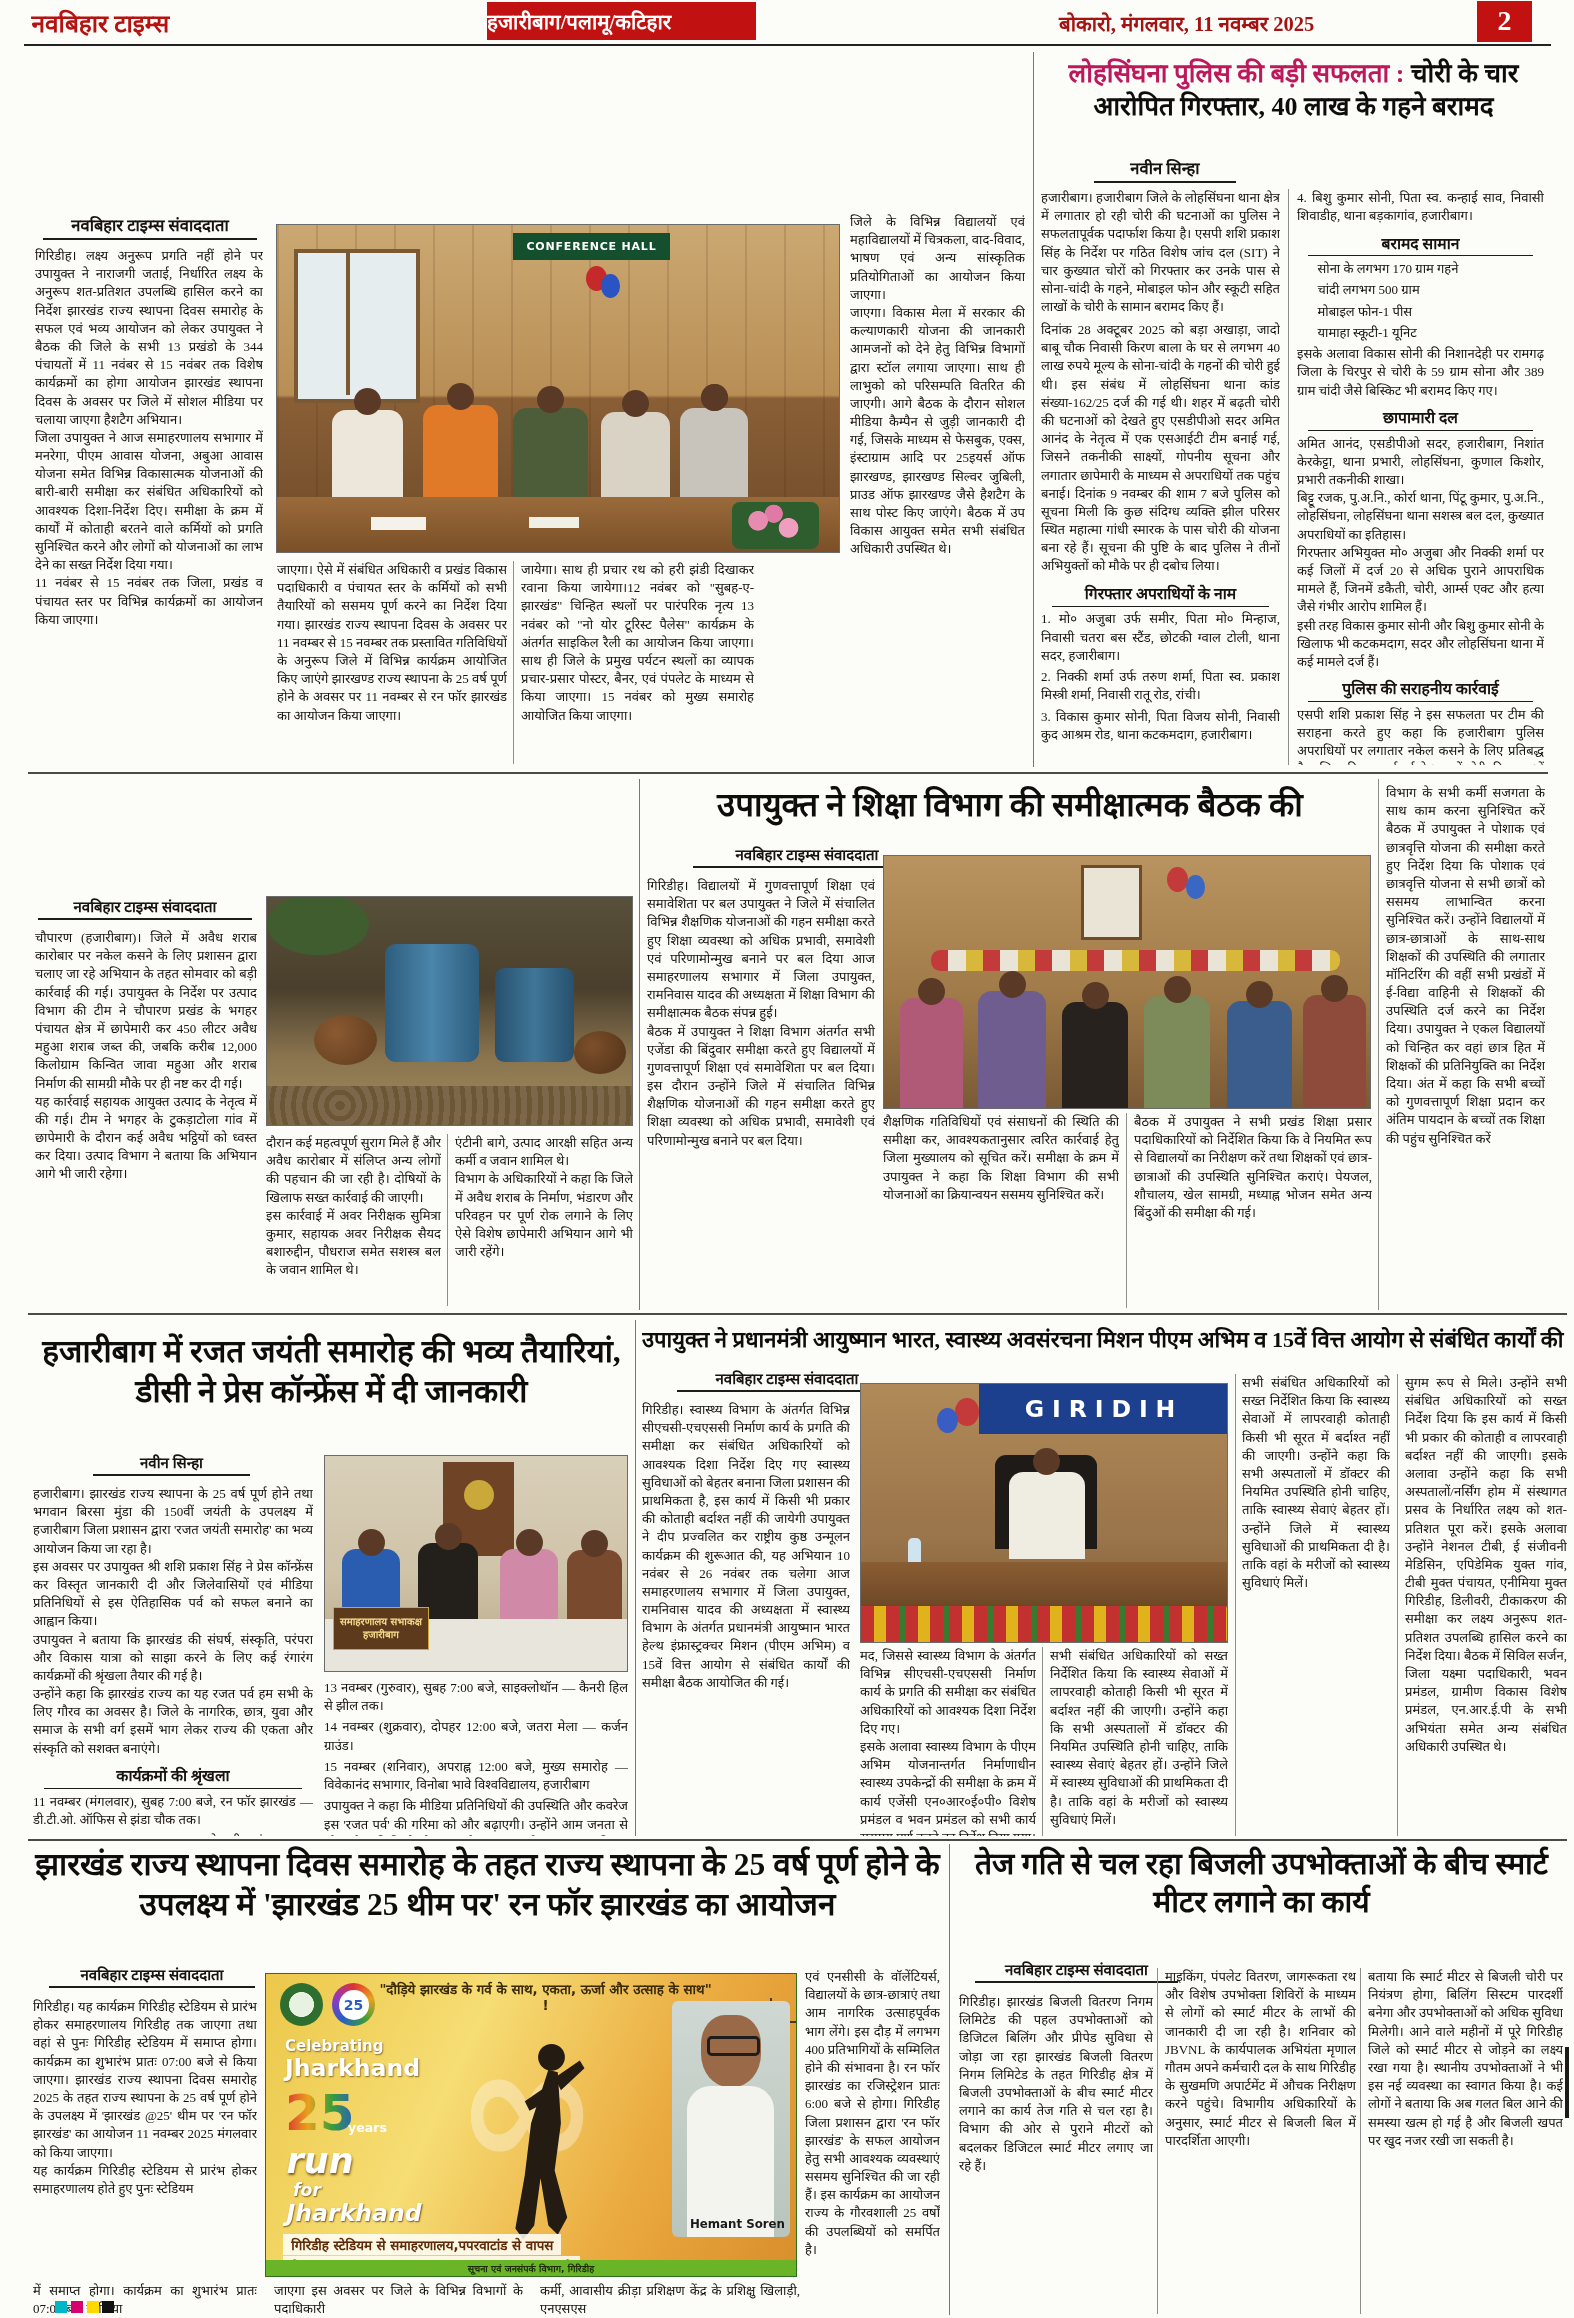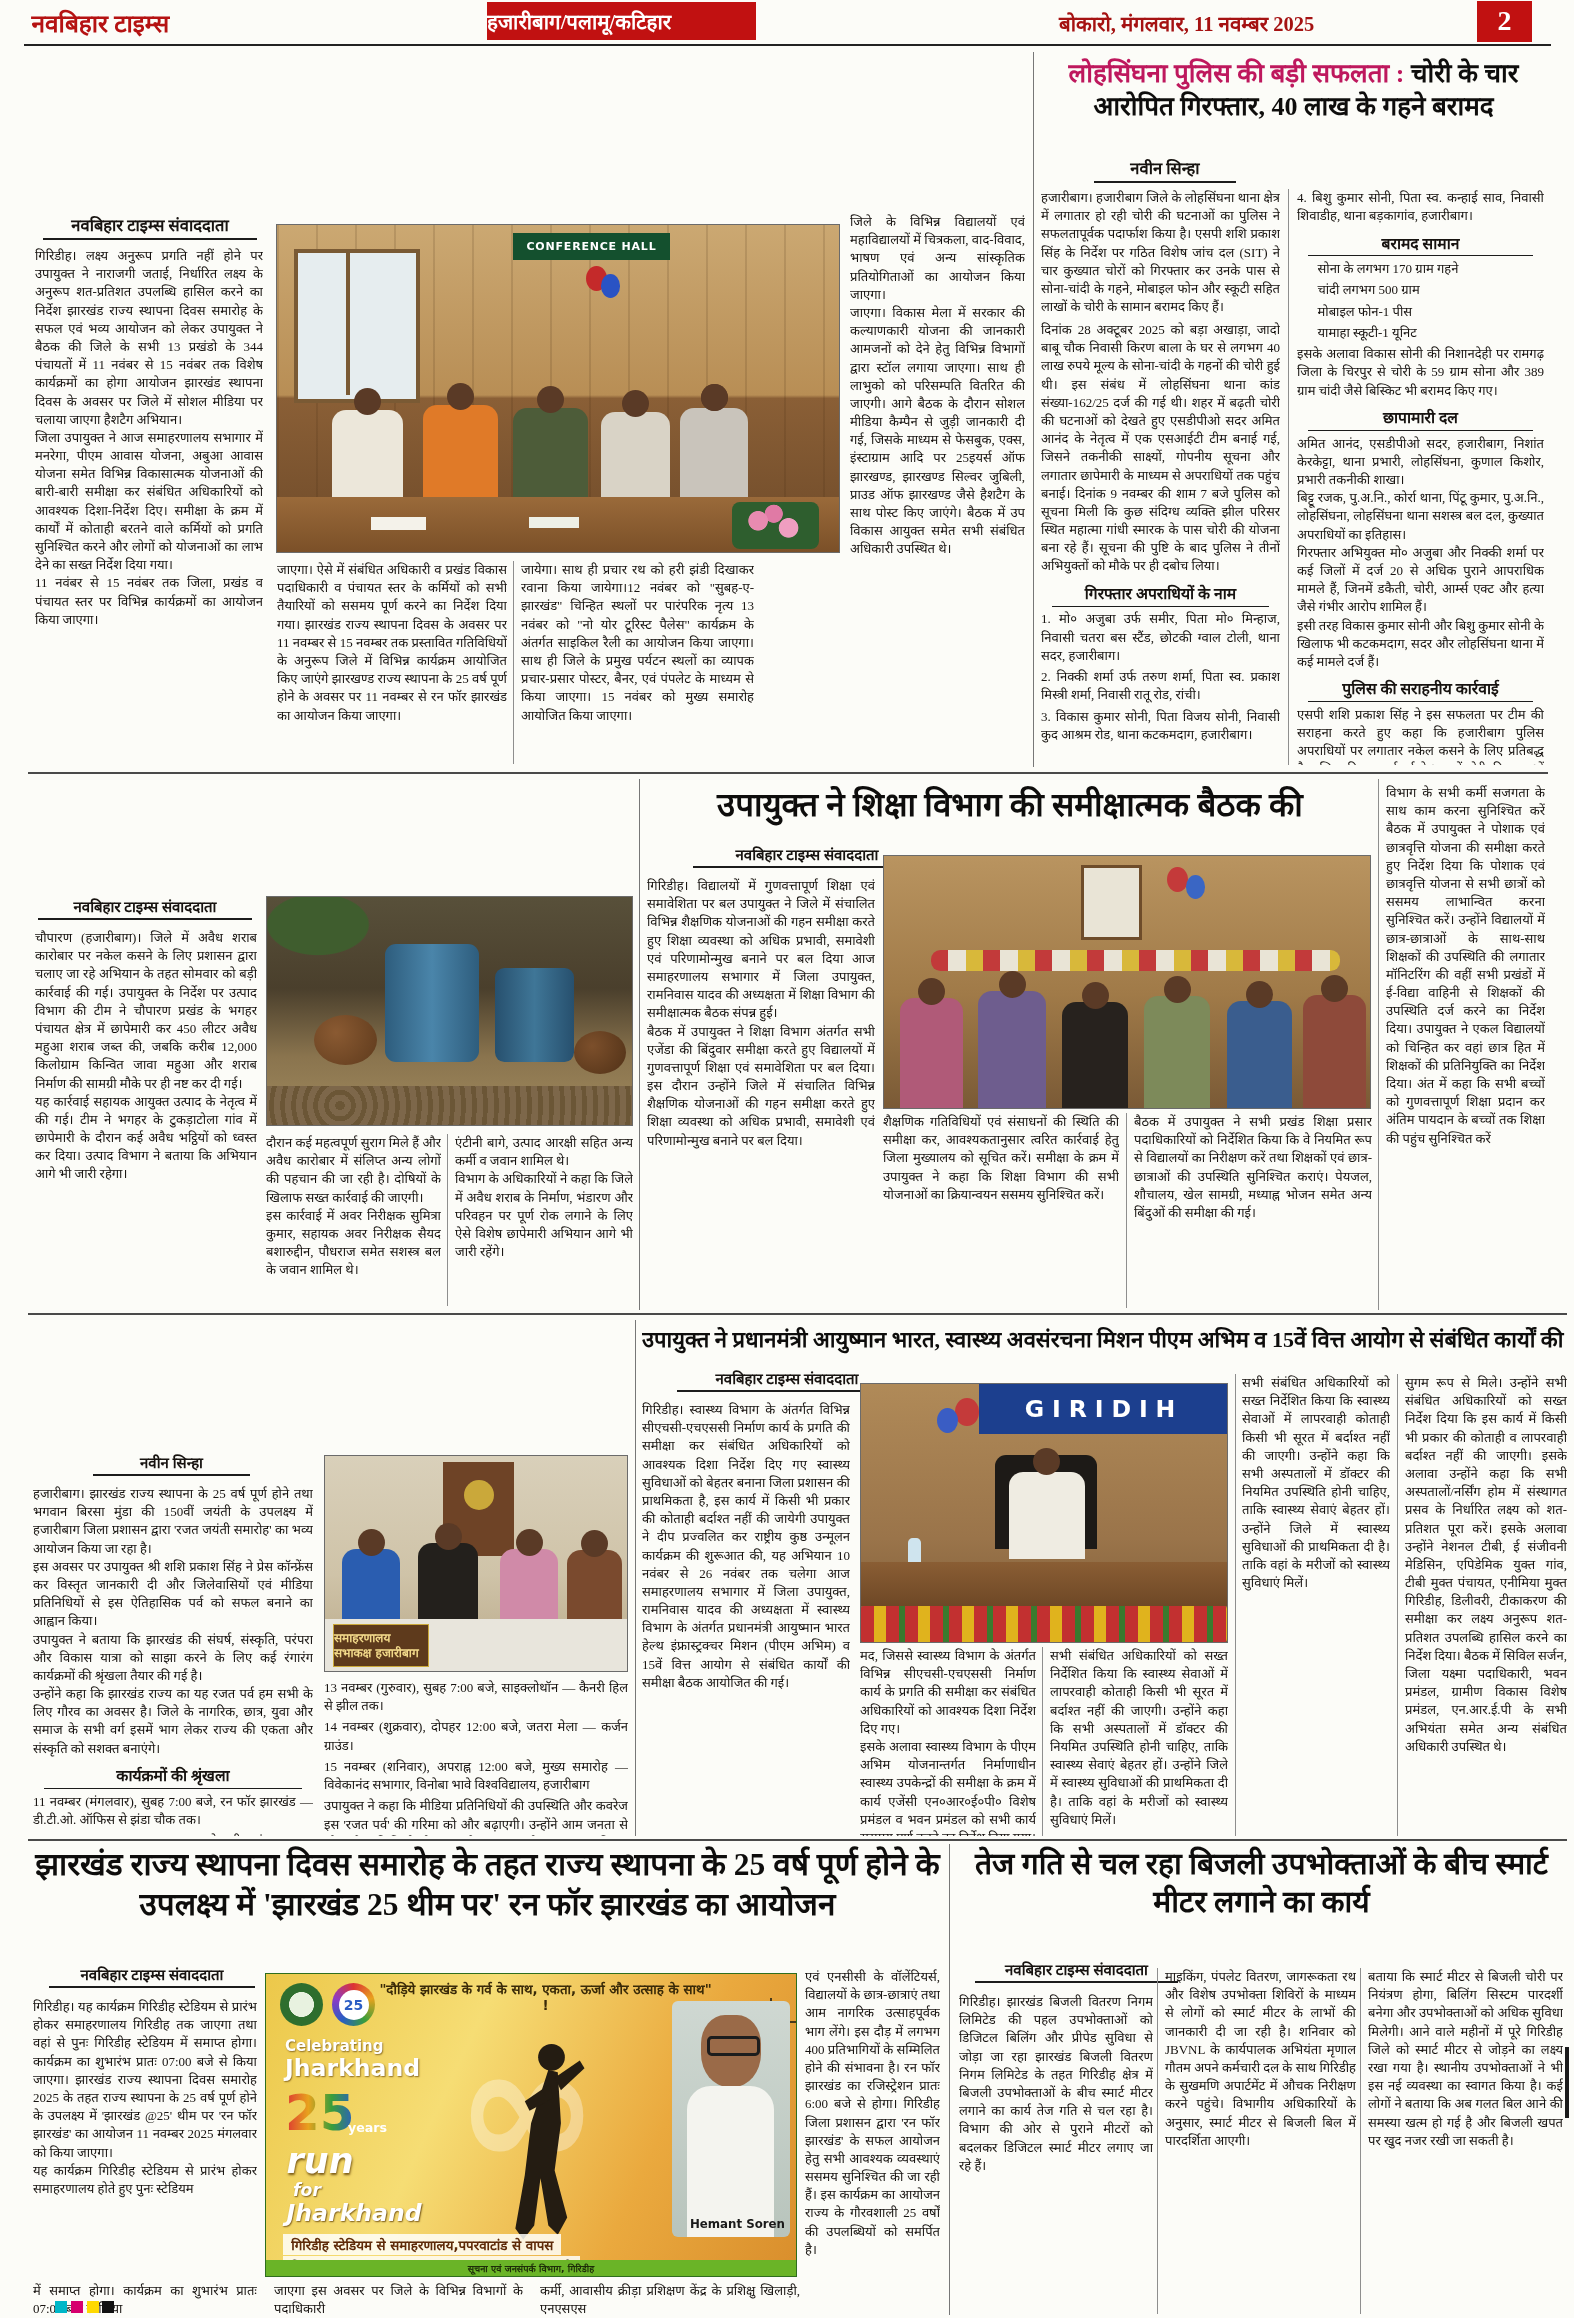--- a/index.html
+++ b/index.html
@@ -170,20 +170,21 @@
   </div>
 
   <div class="abs bt" style="left:883px;top:1113px;width:236px;height:195px">शैक्षणिक गतिविधियों एवं संसाधनों की स्थिति की समीक्षा कर, आवश्यकतानुसार त्वरित कार्रवाई हेतु जिला मुख्यालय को सूचित करें। समीक्षा के क्रम में उपायुक्त ने कहा कि शिक्षा विभाग की सभी योजनाओं का क्रियान्वयन ससमय सुनिश्चित करें।</div>
   <div class="vr" style="left:1126px;top:1113px;height:195px"></div>
   <div class="abs bt" style="left:1134px;top:1113px;width:238px;height:195px">बैठक में उपायुक्त ने सभी प्रखंड शिक्षा प्रसार पदाधिकारियों को निर्देशित किया कि वे नियमित रूप से विद्यालयों का निरीक्षण करें तथा शिक्षकों एवं छात्र-छात्राओं की उपस्थिति सुनिश्चित कराएं। पेयजल, शौचालय, खेल सामग्री, मध्याह्न भोजन समेत अन्य बिंदुओं की समीक्षा की गई।</div>
   <div class="vr" style="left:1378px;top:779px;height:531px"></div>
   <div class="abs bt" style="left:1386px;top:784px;width:159px;height:524px">विभाग के सभी कर्मी सजगता के साथ काम करना सुनिश्चित करें बैठक में उपायुक्त ने पोशाक एवं छात्रवृत्ति योजना की समीक्षा करते हुए निर्देश दिया कि पोशाक एवं छात्रवृत्ति योजना से सभी छात्रों को ससमय लाभान्वित करना सुनिश्चित करें। उन्होंने विद्यालयों में छात्र-छात्राओं के साथ-साथ शिक्षकों की उपस्थिति की लगातार मॉनिटरिंग की वहीं सभी प्रखंडों में ई-विद्या वाहिनी से शिक्षकों की उपस्थिति दर्ज करने का निर्देश दिया। उपायुक्त ने एकल विद्यालयों को चिन्हित कर वहां छात्र हित में शिक्षकों की प्रतिनियुक्ति का निर्देश दिया। अंत में कहा कि सभी बच्चों को गुणवत्तापूर्ण शिक्षा प्रदान कर अंतिम पायदान के बच्चों तक शिक्षा की पहुंच सुनिश्चित करें</div>
 
   <div class="hr" style="left:27.6px;top:1313px;width:1539px"></div>
 
+  <div class="abs hl" style="left:33px;top:1332px;width:597px;height:112px;font-size:31.5px">हजारीबाग में रजत जयंती समारोह की भव्य तैयारियां, डीसी ने प्रेस कॉन्फ्रेंस में दी जानकारी</div>
   <div class="abs by" style="left:93px;top:1452px;width:157px;font-size:15px">नवीन सिन्हा</div>
   <div class="abs" style="left:33px;top:1485px;width:280px;height:351px;overflow:hidden">
     <div class="bt">हजारीबाग। झारखंड राज्य स्थापना के 25 वर्ष पूर्ण होने तथा भगवान बिरसा मुंडा की 150वीं जयंती के उपलक्ष्य में हजारीबाग जिला प्रशासन द्वारा 'रजत जयंती समारोह' का भव्य आयोजन किया जा रहा है।
 इस अवसर पर उपायुक्त श्री शशि प्रकाश सिंह ने प्रेस कॉन्फ्रेंस कर विस्तृत जानकारी दी और जिलेवासियों एवं मीडिया प्रतिनिधियों से इस ऐतिहासिक पर्व को सफल बनाने का आह्वान किया।
 उपायुक्त ने बताया कि झारखंड की संघर्ष, संस्कृति, परंपरा और विकास यात्रा को साझा करने के लिए कई रंगारंग कार्यक्रमों की श्रृंखला तैयार की गई है।
 उन्होंने कहा कि झारखंड राज्य का यह रजत पर्व हम सभी के लिए गौरव का अवसर है। जिले के नागरिक, छात्र, युवा और समाज के सभी वर्ग इसमें भाग लेकर राज्य की एकता और संस्कृति को सशक्त बनाएंगे।</div>
     <div class="sub">कार्यक्रमों की श्रृंखला</div>
     <div class="li">11 नवम्बर (मंगलवार), सुबह 7:00 बजे, रन फॉर झारखंड — डी.टी.ओ. ऑफिस से झंडा चौक तक।</div>
     <div class="li">12 नवम्बर (बुधवार), सुबह 10:00 बजे, स्ट्रीट डांस — बड़ा अखाड़ा, ग्वालटोली चौक, पंच मंदिर, झंडा चौक मार्ग पर</div>
   </div>
@@ -199,22 +200,22 @@
     <div class="pbody" style="left:93px;top:87px;width:60px;height:79px;background:#23201c">
         <div class="phead" style="left:16.5px;top:-20.5px"></div>
       </div>
     <div class="pbody" style="left:175px;top:93px;width:58px;height:72px;background:#d08aa8">
         <div class="phead" style="left:15.7px;top:-20.5px"></div>
       </div>
     <div class="pbody" style="left:242px;top:94px;width:55px;height:71px;background:#7a4a2e">
         <div class="phead" style="left:14px;top:-20.5px"></div>
       </div>
     <div class="abs" style="left:0;bottom:0;width:100%;height:52px;background:#e8e5dc"></div>
-    <div class="abs sans" style="left:7.9px;bottom:4px;width:94px;height:41px;background:#5e3a1c;border:1.6px solid #caa83a;color:#f2d98a;
-         font-size:12px;font-weight:bold;display:flex;align-items:center;justify-content:center;line-height:1.25">समाहरणालय सभाकक्ष हजारीबाग</div>
+    <div class="abs sans" style="left:7.9px;bottom:21px;width:94px;height:41px;background:#5e3a1c;border:1.6px solid #caa83a;color:#f2d98a;
+         font-size:10px;font-weight:bold;display:flex;align-items:center;justify-content:center;text-align:center;line-height:1.25">समाहरणालय सभाकक्ष हजारीबाग</div>
   </div>
   <div class="abs" style="left:324px;top:1679px;width:304px;height:157px;overflow:hidden">
     <div class="li">13 नवम्बर (गुरुवार), सुबह 7:00 बजे, साइक्लोथॉन — कैनरी हिल से झील तक।</div>
     <div class="li">14 नवम्बर (शुक्रवार), दोपहर 12:00 बजे, जतरा मेला — कर्जन ग्राउंड।</div>
     <div class="li">15 नवम्बर (शनिवार), अपराह्न 12:00 बजे, मुख्य समारोह — विवेकानंद सभागार, विनोबा भावे विश्वविद्यालय, हजारीबाग</div>
     <div class="bt">उपायुक्त ने कहा कि मीडिया प्रतिनिधियों की उपस्थिति और कवरेज इस 'रजत पर्व' की गरिमा को और बढ़ाएगी। उन्होंने आम जनता से भी अपील की कि वे पूरे उत्साह के साथ भाग लेकर झारखंड की इस गौरवगाथा को यादगार बनाएं।</div>
   </div>
 
   <div class="vr" style="left:635px;top:1320px;height:516px;background:#777"></div>
 

